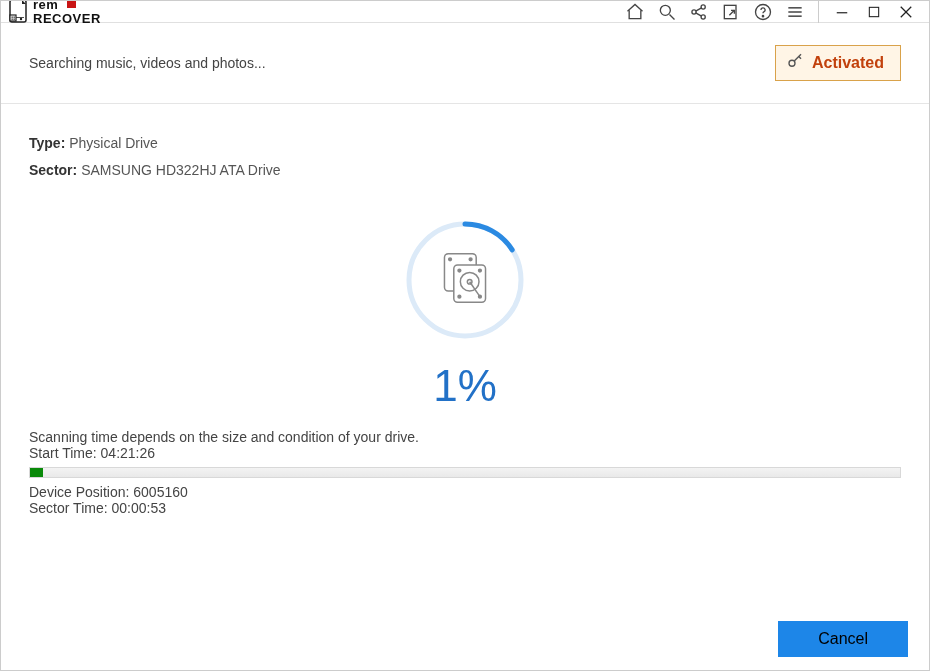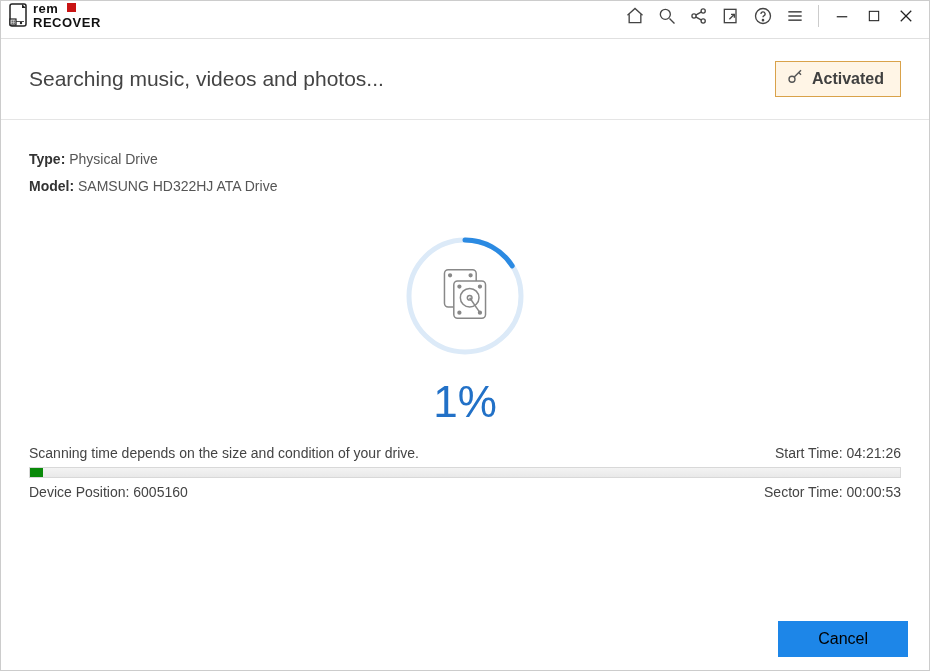--- a/index.html
+++ b/index.html
@@ -6,23 +6,23 @@
   body {
     font-family: "Segoe UI", Arial, sans-serif;
     background: #fff;
     width: 930px;
     height: 671px;
     overflow: hidden;
     color: #333;
     border: 1px solid #ccc;
   }
   .titlebar {
-    height: 38px;
-    display: flex;
-    align-items: flex-start;
+    height: 22px;
+    display: flex;
+    align-items: center;
     border-bottom: 1px solid #e0e0e0;
     padding: 0 8px 0 8px;
   }
   .logo {
     display: flex;
     align-items: center;
     gap: 2px;
   }
   .toolbar-spacer { flex: 1; }
   .titlebar-icons {
@@ -45,29 +45,29 @@
     background: #ccc;
     margin: 0 6px;
   }
   .header-row {
     display: flex;
     align-items: center;
     padding: 22px 28px 22px 28px;
     border-bottom: 1px solid #e5e5e5;
   }
   .header-title {
-    font-size: 21px;
+    font-size: 14px;
     color: #444;
     font-weight: 400;
     flex: 1;
   }
   .activated-badge {
     border: 1px solid #d9a24a;
     background: #fff5e6;
-    color: #404040;
+    color: #c2410c;
     padding: 6px 16px 6px 10px;
     font-size: 16px;
     font-weight: 600;
     display: flex;
     align-items: center;
     gap: 8px;
   }
   .drive-info {
     padding: 26px 28px 0 28px;
     font-size: 14px;
@@ -100,20 +100,21 @@
   }
   .scan-info {
     padding: 18px 28px 0 28px;
   }
   .scan-info-row {
     display: flex;
     justify-content: space-between;
     font-size: 14px;
     color: #444;
     margin-bottom: 6px;
+    flex-direction: column;
   }
   .scan-info-row .lbl { font-weight: 400; }
   .progress-bar {
     width: 100%;
     height: 11px;
     background: linear-gradient(#f3f3f3, #e9e9e9);
     border: 1px solid #d8d8d8;
     margin: 2px 0 6px 0;
     position: relative;
   }
@@ -237,21 +238,21 @@
     <span>Activated</span>
   </div>
 </div>
 
 <div class="drive-info">
   <div>
     <span class="lbl">Type:</span>
     <span>Physical Drive</span>
   </div>
   <div>
-    <span class="lbl">Model:</span>
+    <span class="lbl">Sector:</span>
     <span>SAMSUNG HD322HJ ATA Drive</span>
   </div>
 </div>
 
 <div class="progress-area">
   <div class="ring-wrap">
     <svg class="ring" width="130" height="130" viewBox="0 0 130 130">
       <circle cx="65" cy="65" r="56" fill="none" stroke="#dceaf8" stroke-width="5"></circle>
       <circle cx="65" cy="65" r="56" fill="none" stroke="#2b8ae2" stroke-width="5" stroke-linecap="round" stroke-dasharray="352" transform="rotate(-90 65 65)" stroke-dashoffset="296"></circle>
     </svg>

